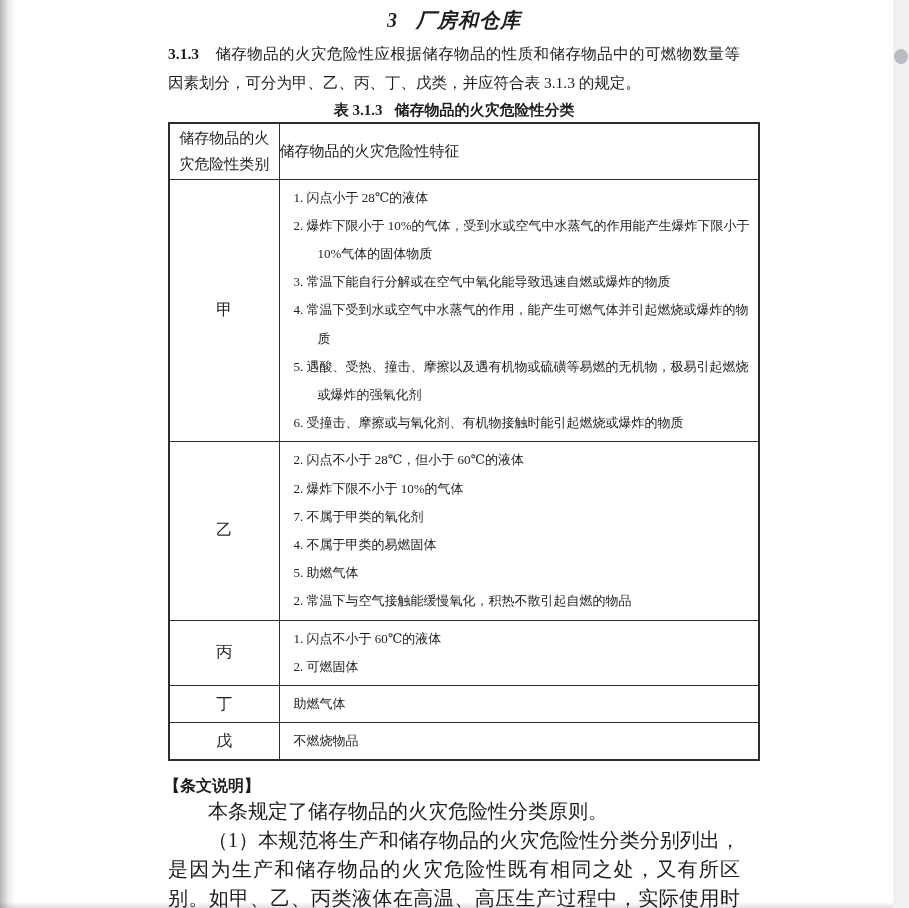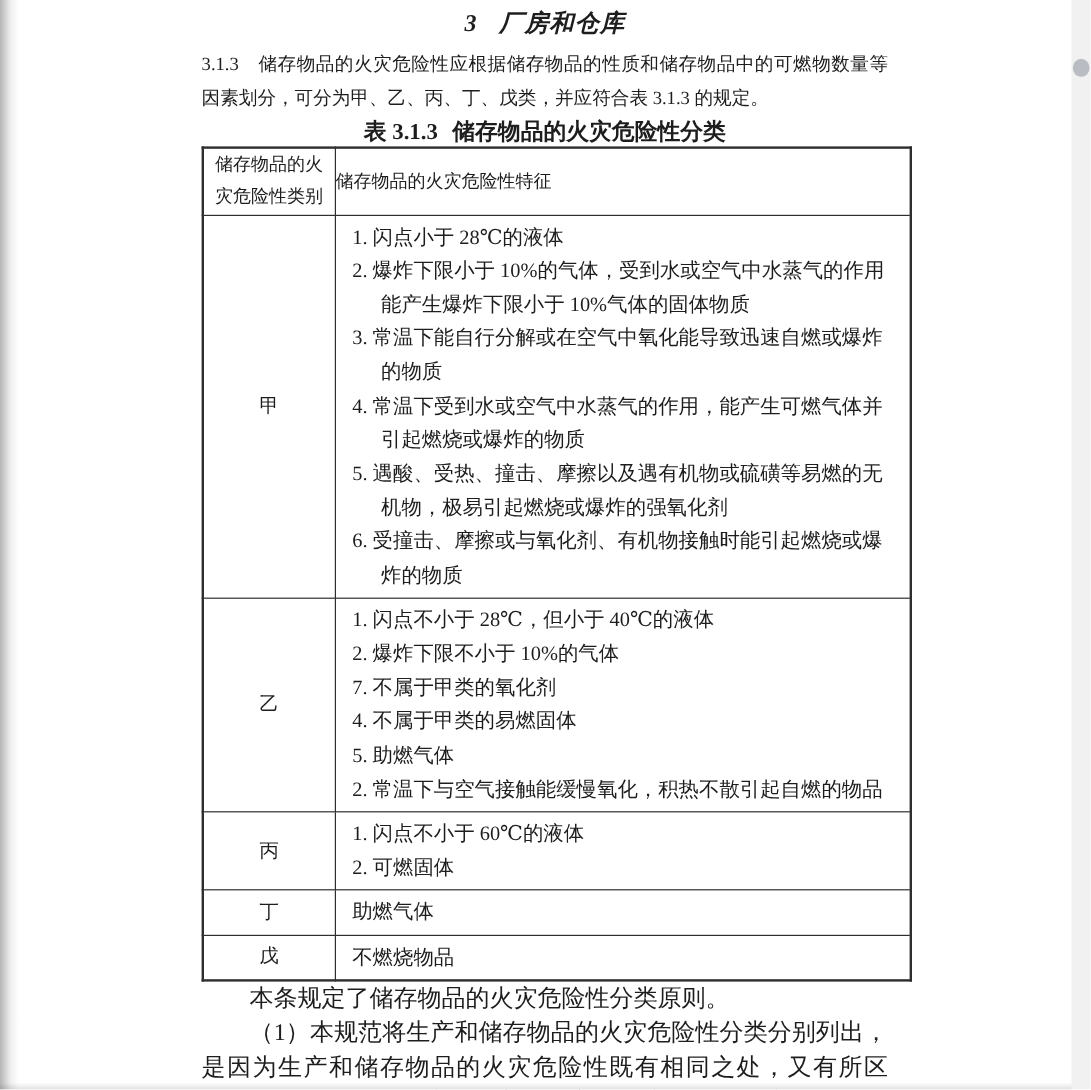--- a/index.html
+++ b/index.html
@@ -41,27 +41,27 @@
     letter-spacing:1px;
     font-style:italic;
   }
   .doc-title .gap { display:inline-block; width:18px; }
   .clause {
     margin-top:5px;
     font-size:15.5px;
     line-height:29px;
     text-align:justify;
   }
-  .clause .num { font-weight:normal; }
+  .clause .num { font-weight:bold; }
   .clause .gap { display:inline-block; width:16px; }
   .table-caption {
     margin-top:3px;
     text-align:center;
     font-weight:bold;
-    font-size:19px;
+    font-size:15px;
     line-height:21px;
   }
   .table-caption .gap { display:inline-block; width:12px; }
   table.hazard {
     margin-top:1px;
     width:592px;
     border-collapse:collapse;
     table-layout:fixed;
   }
   table.hazard col.c1 { width:110px; }
@@ -80,21 +80,21 @@
     padding:0 8px;
     text-align:center;
   }
   th.h2 { text-align:left; }
   td.cat {
     text-align:center;
     font-size:16px;
   }
   td.items {
     padding:4px 8px 4px 14px;
-    font-size:17px;
+    font-size:13px;
   }
   td.items .item {
     line-height:28.2px;
     padding-left:24px;
     text-indent:-24px;
     text-align:left;
   }
   tr.r-jia  { height:255px; }
   tr.r-yi   { height:170px; }
   tr.r-bing { height:59px; }
@@ -153,21 +153,21 @@
           <div class="item">2. 爆炸下限小于 10%的气体，受到水或空气中水蒸气的作用能产生爆炸下限小于 10%气体的固体物质</div>
           <div class="item">3. 常温下能自行分解或在空气中氧化能导致迅速自燃或爆炸的物质</div>
           <div class="item">4. 常温下受到水或空气中水蒸气的作用，能产生可燃气体并引起燃烧或爆炸的物质</div>
           <div class="item">5. 遇酸、受热、撞击、摩擦以及遇有机物或硫磺等易燃的无机物，极易引起燃烧或爆炸的强氧化剂</div>
           <div class="item">6. 受撞击、摩擦或与氧化剂、有机物接触时能引起燃烧或爆炸的物质</div>
         </td>
       </tr>
       <tr class="r-yi">
         <td class="cat">乙</td>
         <td class="items">
-          <div class="item">1. 闪点不小于 28℃，但小于 40℃的液体</div>
+          <div class="item">2. 闪点不小于 28℃，但小于 60℃的液体</div>
           <div class="item">2. 爆炸下限不小于 10%的气体</div>
           <div class="item">7. 不属于甲类的氧化剂</div>
           <div class="item">4. 不属于甲类的易燃固体</div>
           <div class="item">5. 助燃气体</div>
           <div class="item">2. 常温下与空气接触能缓慢氧化，积热不散引起自燃的物品</div>
         </td>
       </tr>
       <tr class="r-bing">
         <td class="cat">丙</td>
         <td class="items">
@@ -183,20 +183,21 @@
       </tr>
       <tr class="r-wu">
         <td class="cat">戊</td>
         <td class="items">
           <div class="item">不燃烧物品</div>
         </td>
       </tr>
     </tbody>
   </table>
 
+  <div class="commentary-heading">【条文说明】</div>
   <p class="commentary-para">本条规定了储存物品的火灾危险性分类原则。</p>
   <p class="commentary-para">（1）本规范将生产和储存物品的火灾危险性分类分别列出，是因为生产和储存物品的火灾危险性既有相同之处，又有所区别。如甲、乙、丙类液体在高温、高压生产过程中，实际使用时的温度往往高于液体本身的自燃点，当设备或管道损坏时，液体喷出就会着火。有些生产的原料、成品的火灾危险性较低，但当生产条件发生变化</p>
 
 </div>
 
 <div class="scrollbar-track">
   <div class="scrollbar-thumb"></div>
 </div>
 <div class="page-shadow-bottom"></div>
 

